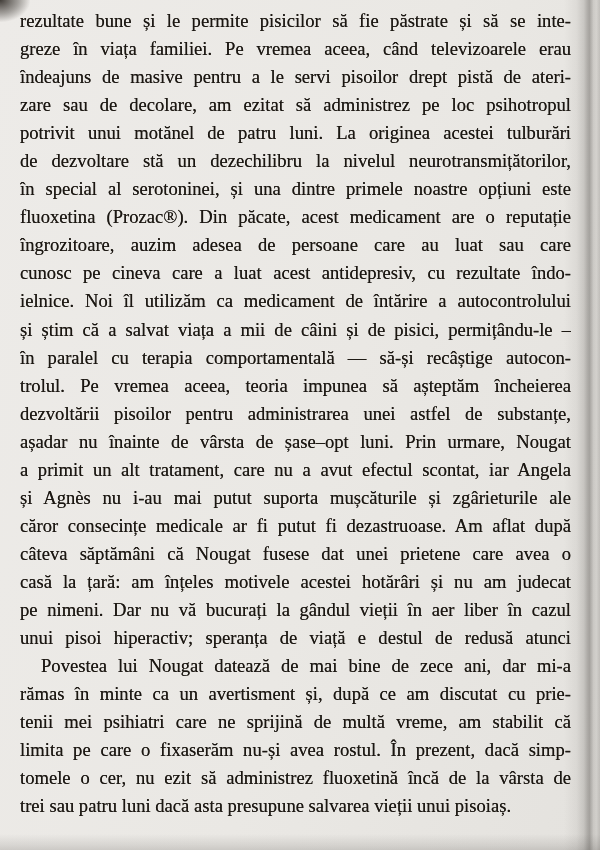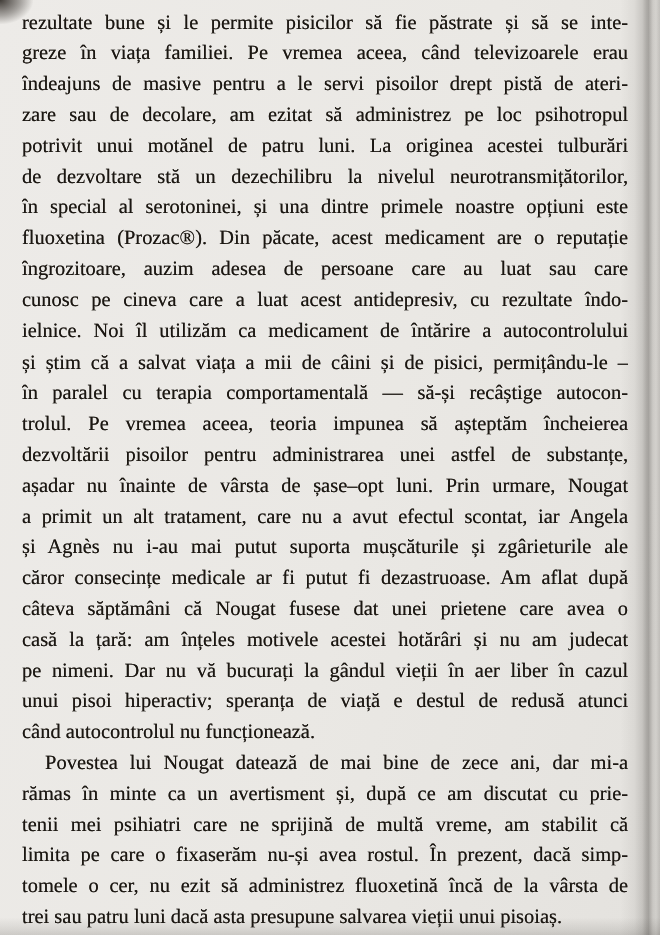--- a/index.html
+++ b/index.html
@@ -101,21 +101,20 @@
     <div class="line">trolul. Pe vremea aceea, teoria impunea să așteptăm încheierea</div>
     <div class="line">dezvoltării pisoilor pentru administrarea unei astfel de substanțe,</div>
     <div class="line">așadar nu înainte de vârsta de șase–opt luni. Prin urmare, Nougat</div>
     <div class="line">a primit un alt tratament, care nu a avut efectul scontat, iar Angela</div>
     <div class="line">și Agnès nu i-au mai putut suporta mușcăturile și zgârieturile ale</div>
     <div class="line">căror consecințe medicale ar fi putut fi dezastruoase. Am aflat după</div>
     <div class="line">câteva săptămâni că Nougat fusese dat unei prietene care avea o</div>
     <div class="line">casă la țară: am înțeles motivele acestei hotărâri și nu am judecat</div>
     <div class="line">pe nimeni. Dar nu vă bucurați la gândul vieții în aer liber în cazul</div>
     <div class="line">unui pisoi hiperactiv; speranța de viață e destul de redusă atunci</div>
-    <div class="line para-last">când autocontrolul nu funcționează.</div>
     <div class="line indented">Povestea lui Nougat datează de mai bine de zece ani, dar mi-a</div>
     <div class="line">rămas în minte ca un avertisment și, după ce am discutat cu prie-</div>
     <div class="line">tenii mei psihiatri care ne sprijină de multă vreme, am stabilit că</div>
     <div class="line">limita pe care o fixaserăm nu-și avea rostul. În prezent, dacă simp-</div>
     <div class="line">tomele o cer, nu ezit să administrez fluoxetină încă de la vârsta de</div>
     <div class="line para-last">trei sau patru luni dacă asta presupune salvarea vieții unui pisoiaș.</div>
   </div>
 
   <div class="gutter-shadow"></div>
   <div class="corner-spot"></div>

